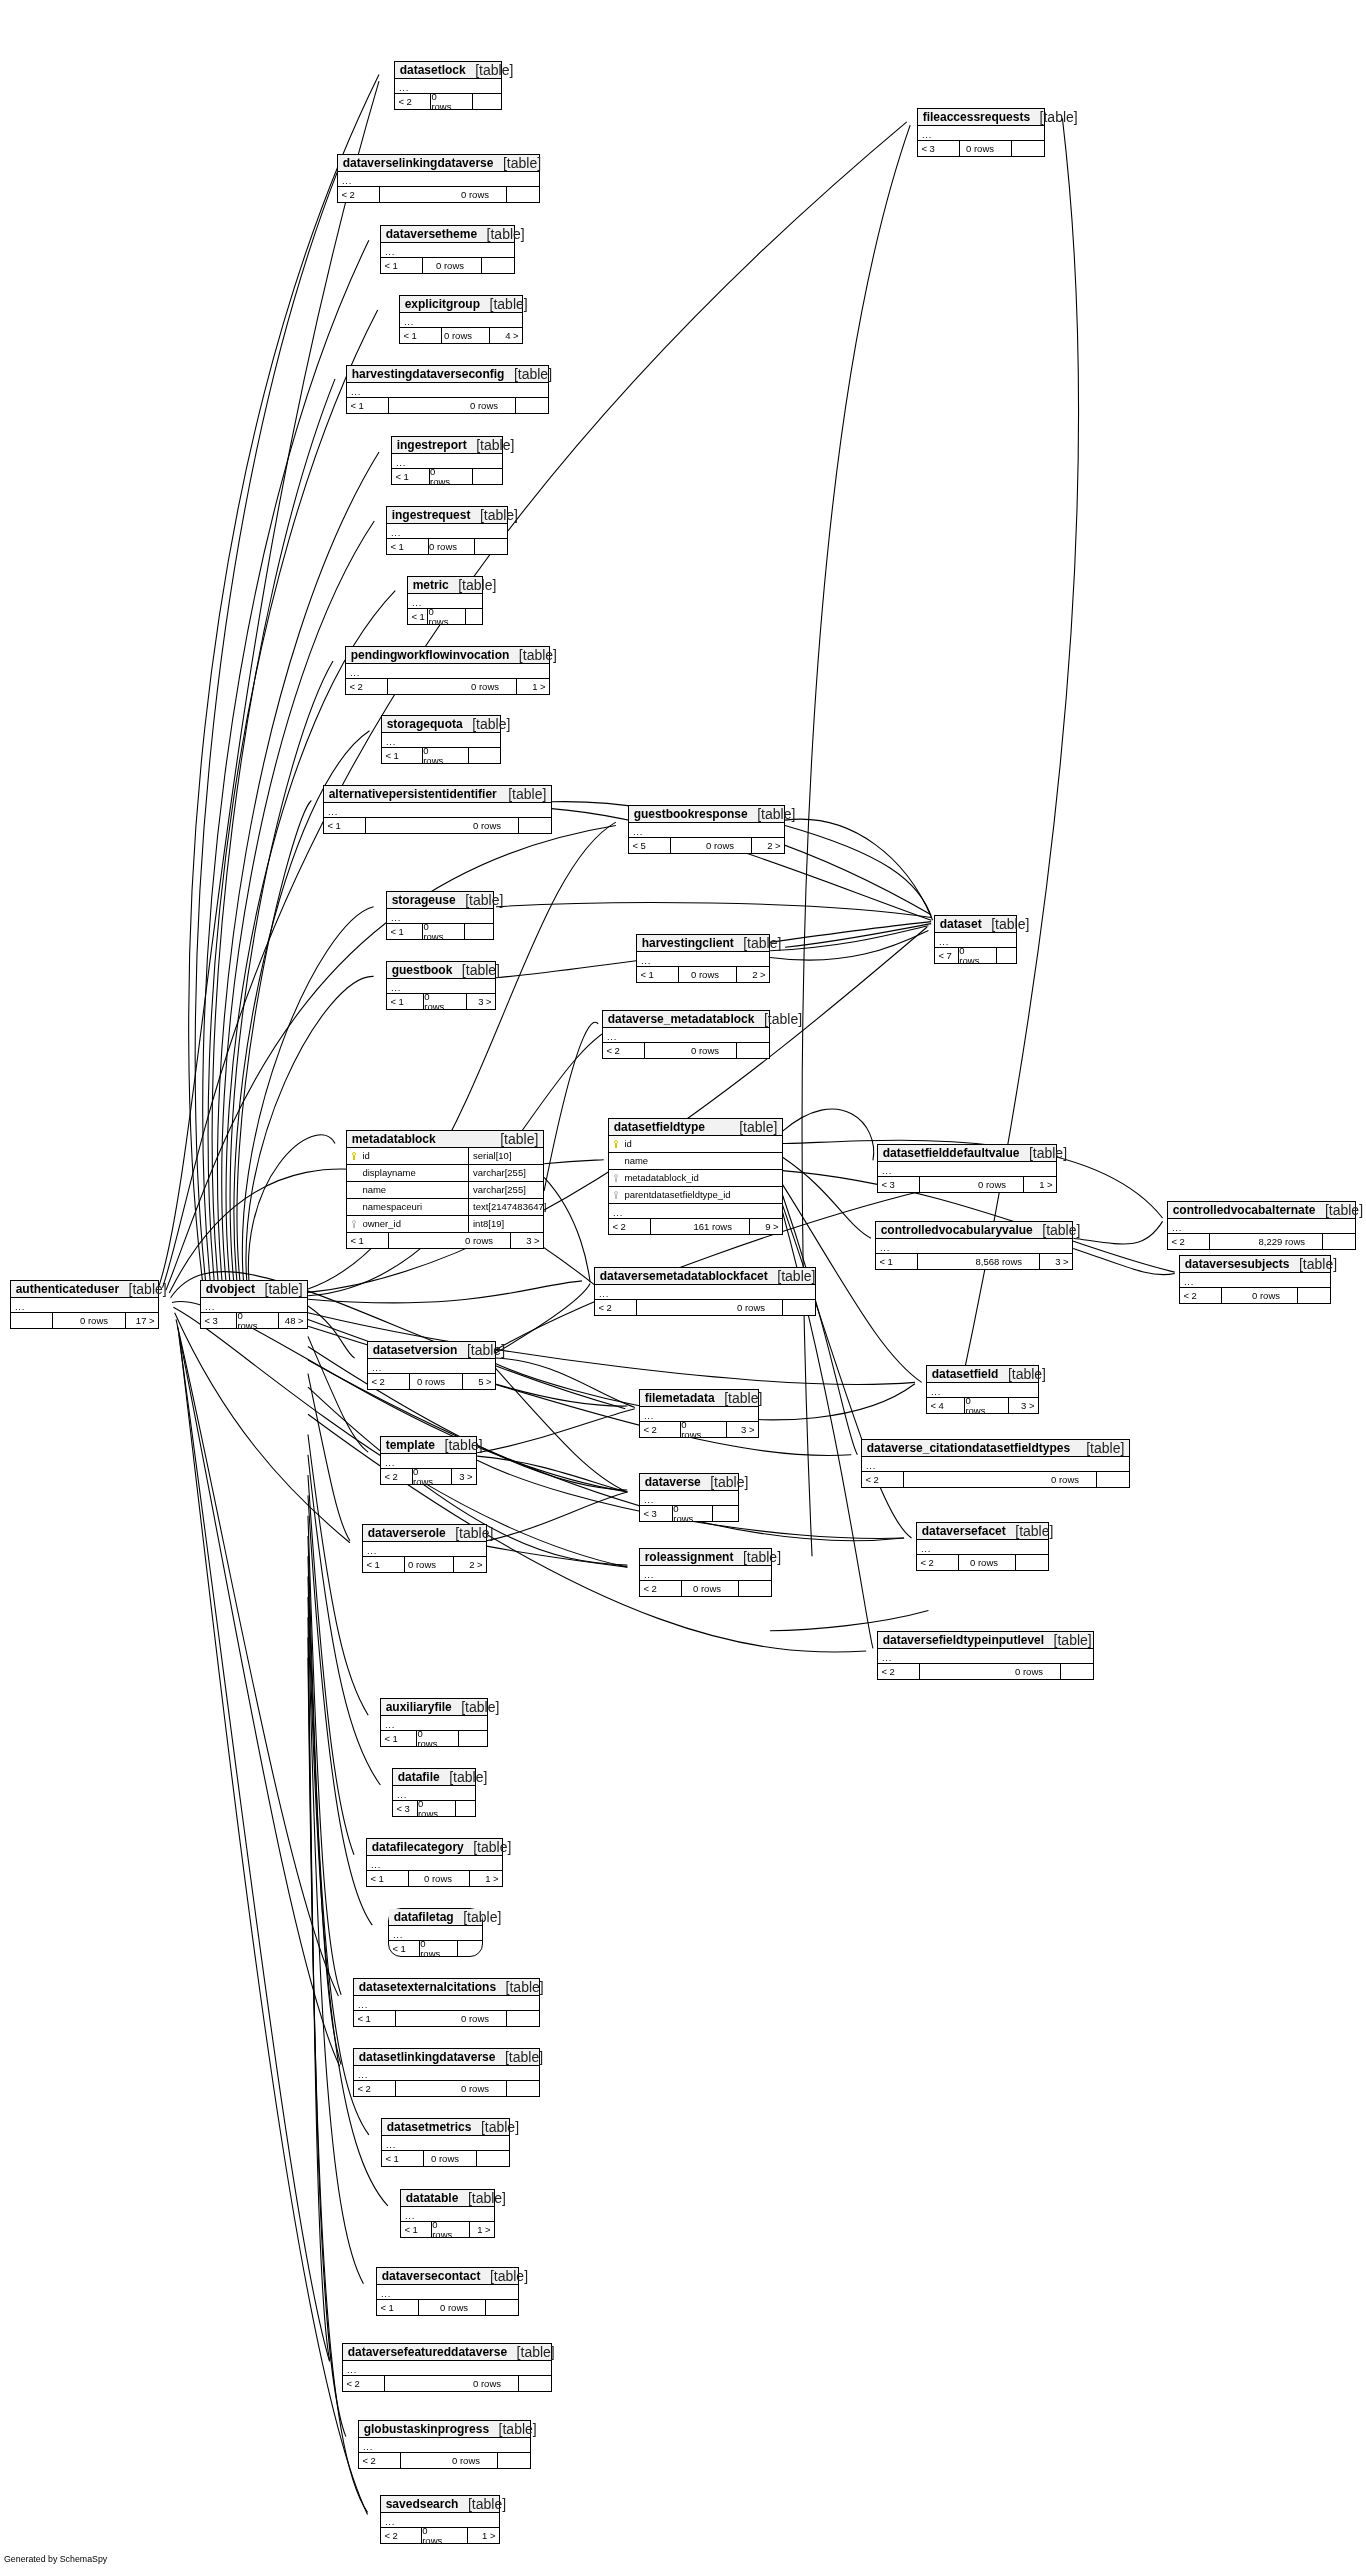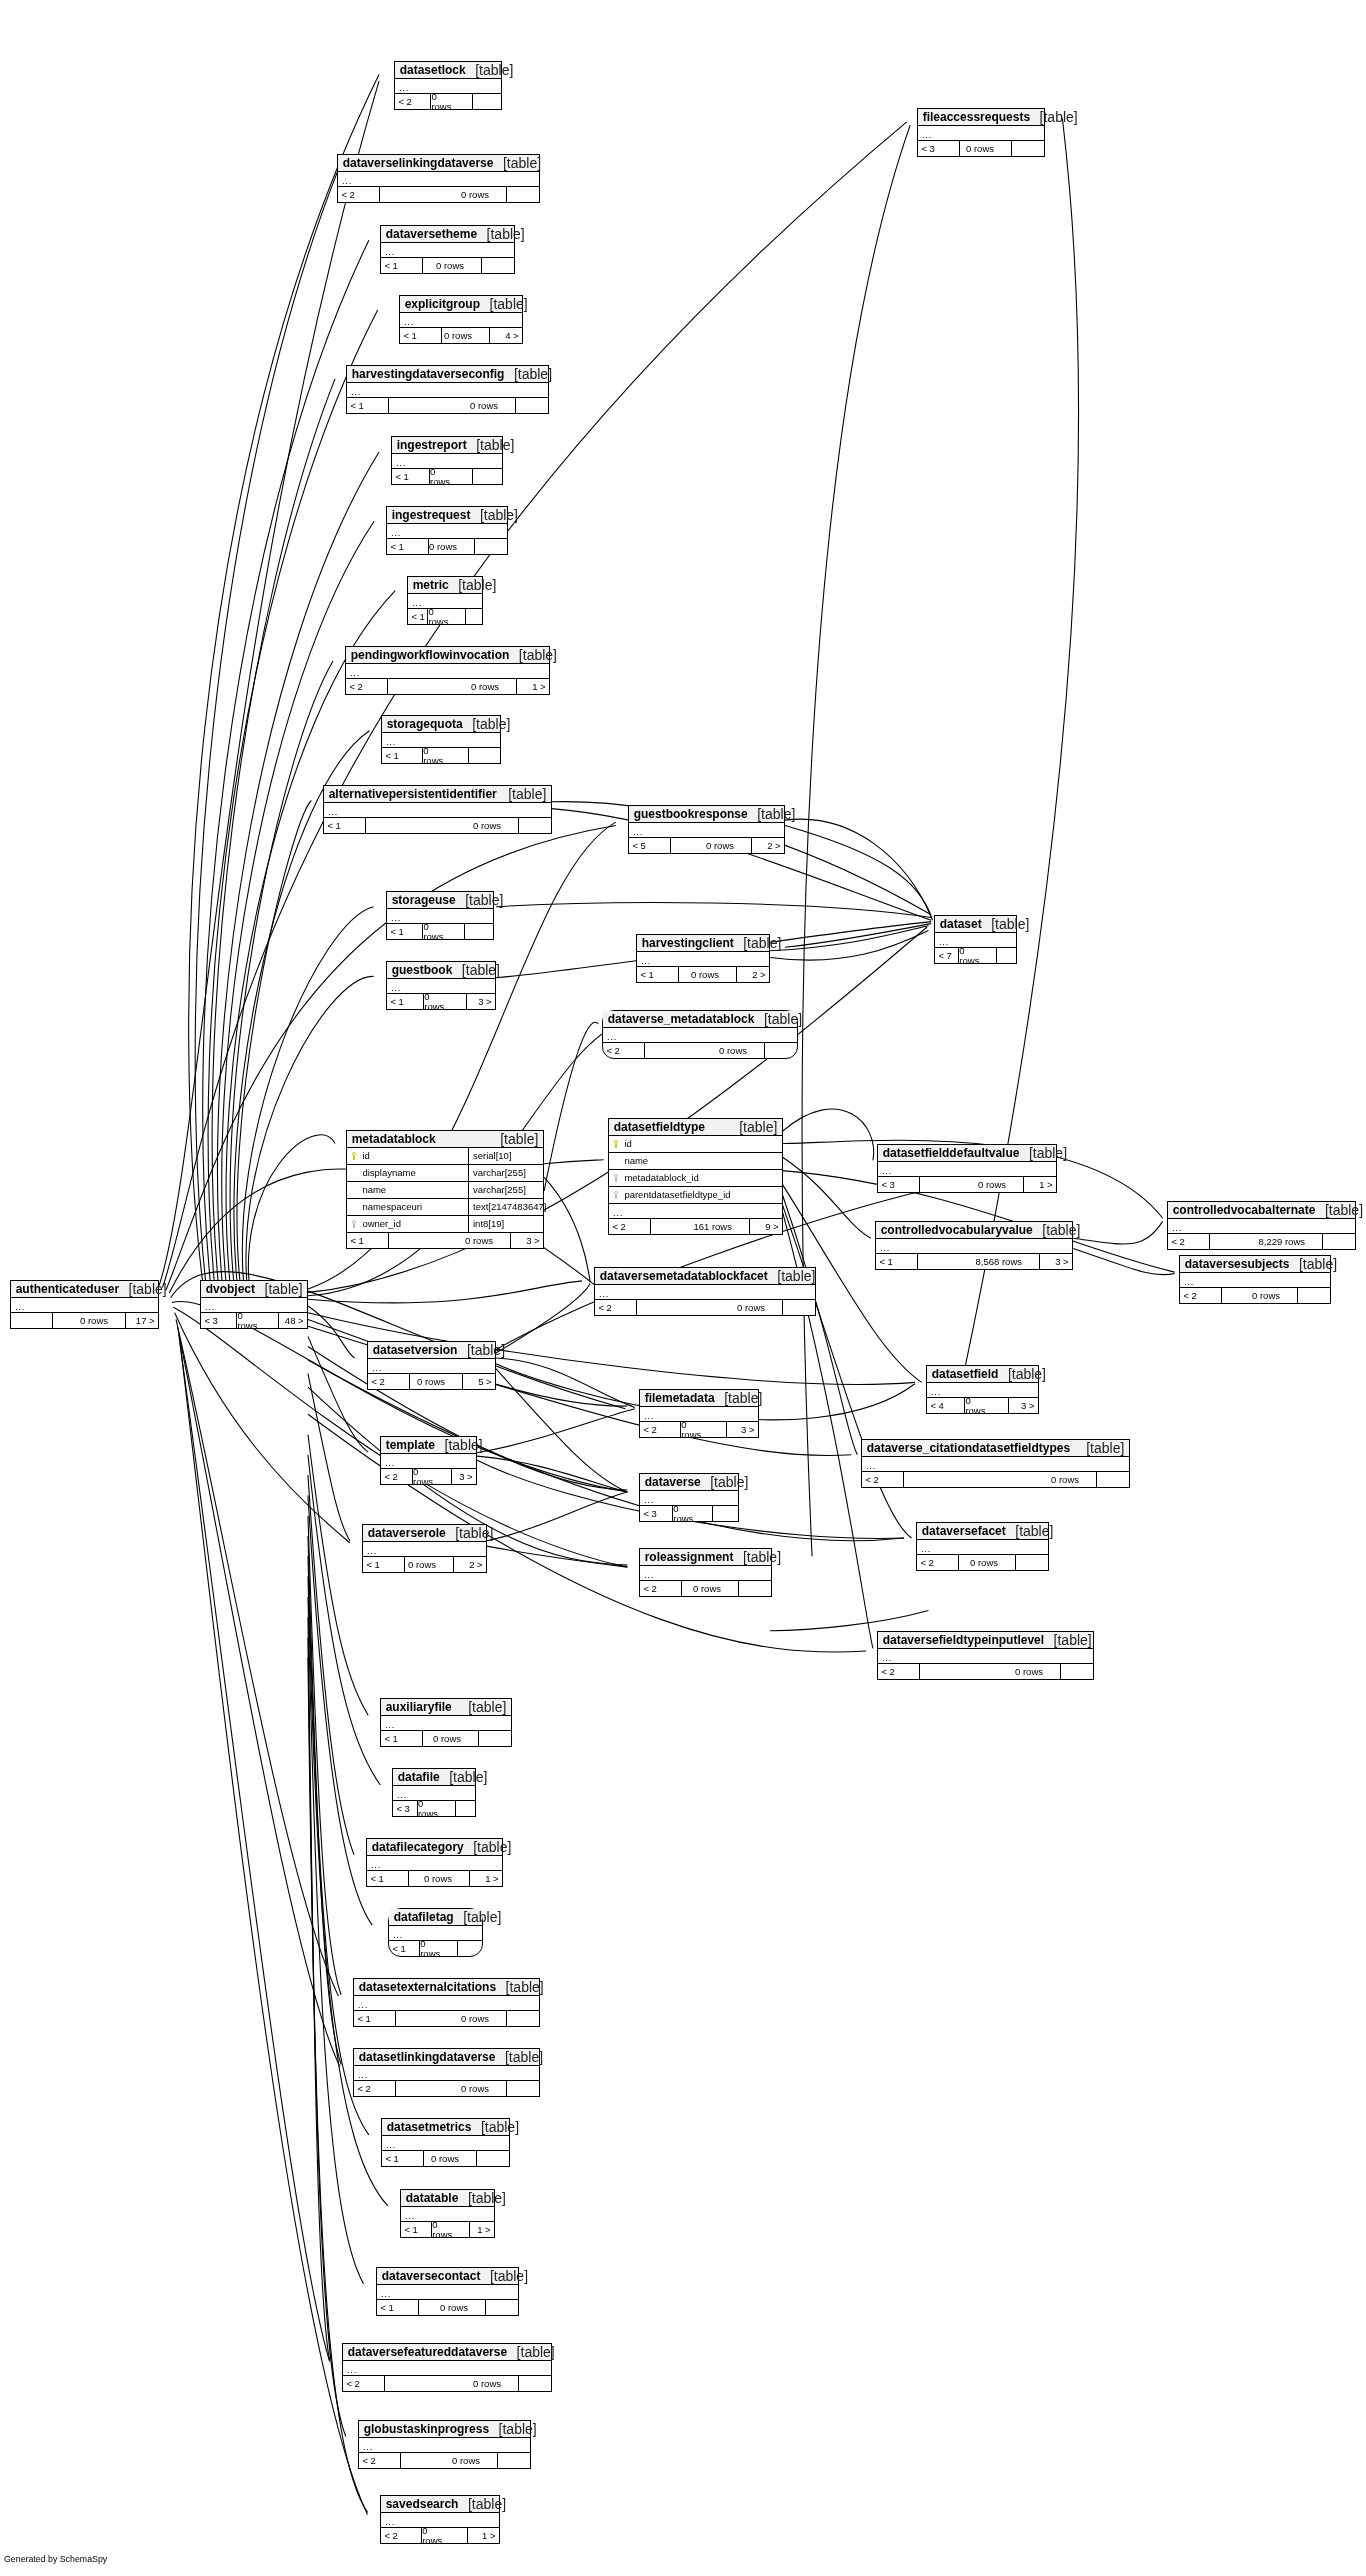--- a/index.html
+++ b/index.html
@@ -453,21 +453,21 @@
           <span class="tname">guestbook</span>
           <span class="ttag">[table]</span>
         </div>
         <div class="body-row ellipsis">...</div>
         <div class="foot">
           <div class="fleft">&lt; 1</div>
           <div class="fmid">0 rows</div>
           <div class="fright">3 &gt;</div>
         </div>
       </div>
-      <div class="node" style="left: 602px; top: 1010px; width: 196px; border-radius: 12px;">
+      <div class="node" style="left: 602px; top: 1010px; width: 168px;">
         <div class="hdr">
           <span class="tname">dataverse_metadatablock</span>
           <span class="ttag">[table]</span>
         </div>
         <div class="body-row ellipsis">...</div>
         <div class="foot">
           <div class="fleft">&lt; 2</div>
           <div class="fmid">0 rows</div>
           <div class="fright"></div>
         </div>
@@ -669,21 +669,21 @@
           <span class="tname">dataversefieldtypeinputlevel</span>
           <span class="ttag">[table]</span>
         </div>
         <div class="body-row ellipsis">...</div>
         <div class="foot">
           <div class="fleft">&lt; 2</div>
           <div class="fmid">0 rows</div>
           <div class="fright"></div>
         </div>
       </div>
-      <div class="node" style="left: 380px; top: 1698px; width: 132px;">
+      <div class="node" style="left: 380px; top: 1698px; width: 108px;">
         <div class="hdr">
           <span class="tname">auxiliaryfile</span>
           <span class="ttag">[table]</span>
         </div>
         <div class="body-row ellipsis">...</div>
         <div class="foot">
           <div class="fleft">&lt; 1</div>
           <div class="fmid">0 rows</div>
           <div class="fright"></div>
         </div>

